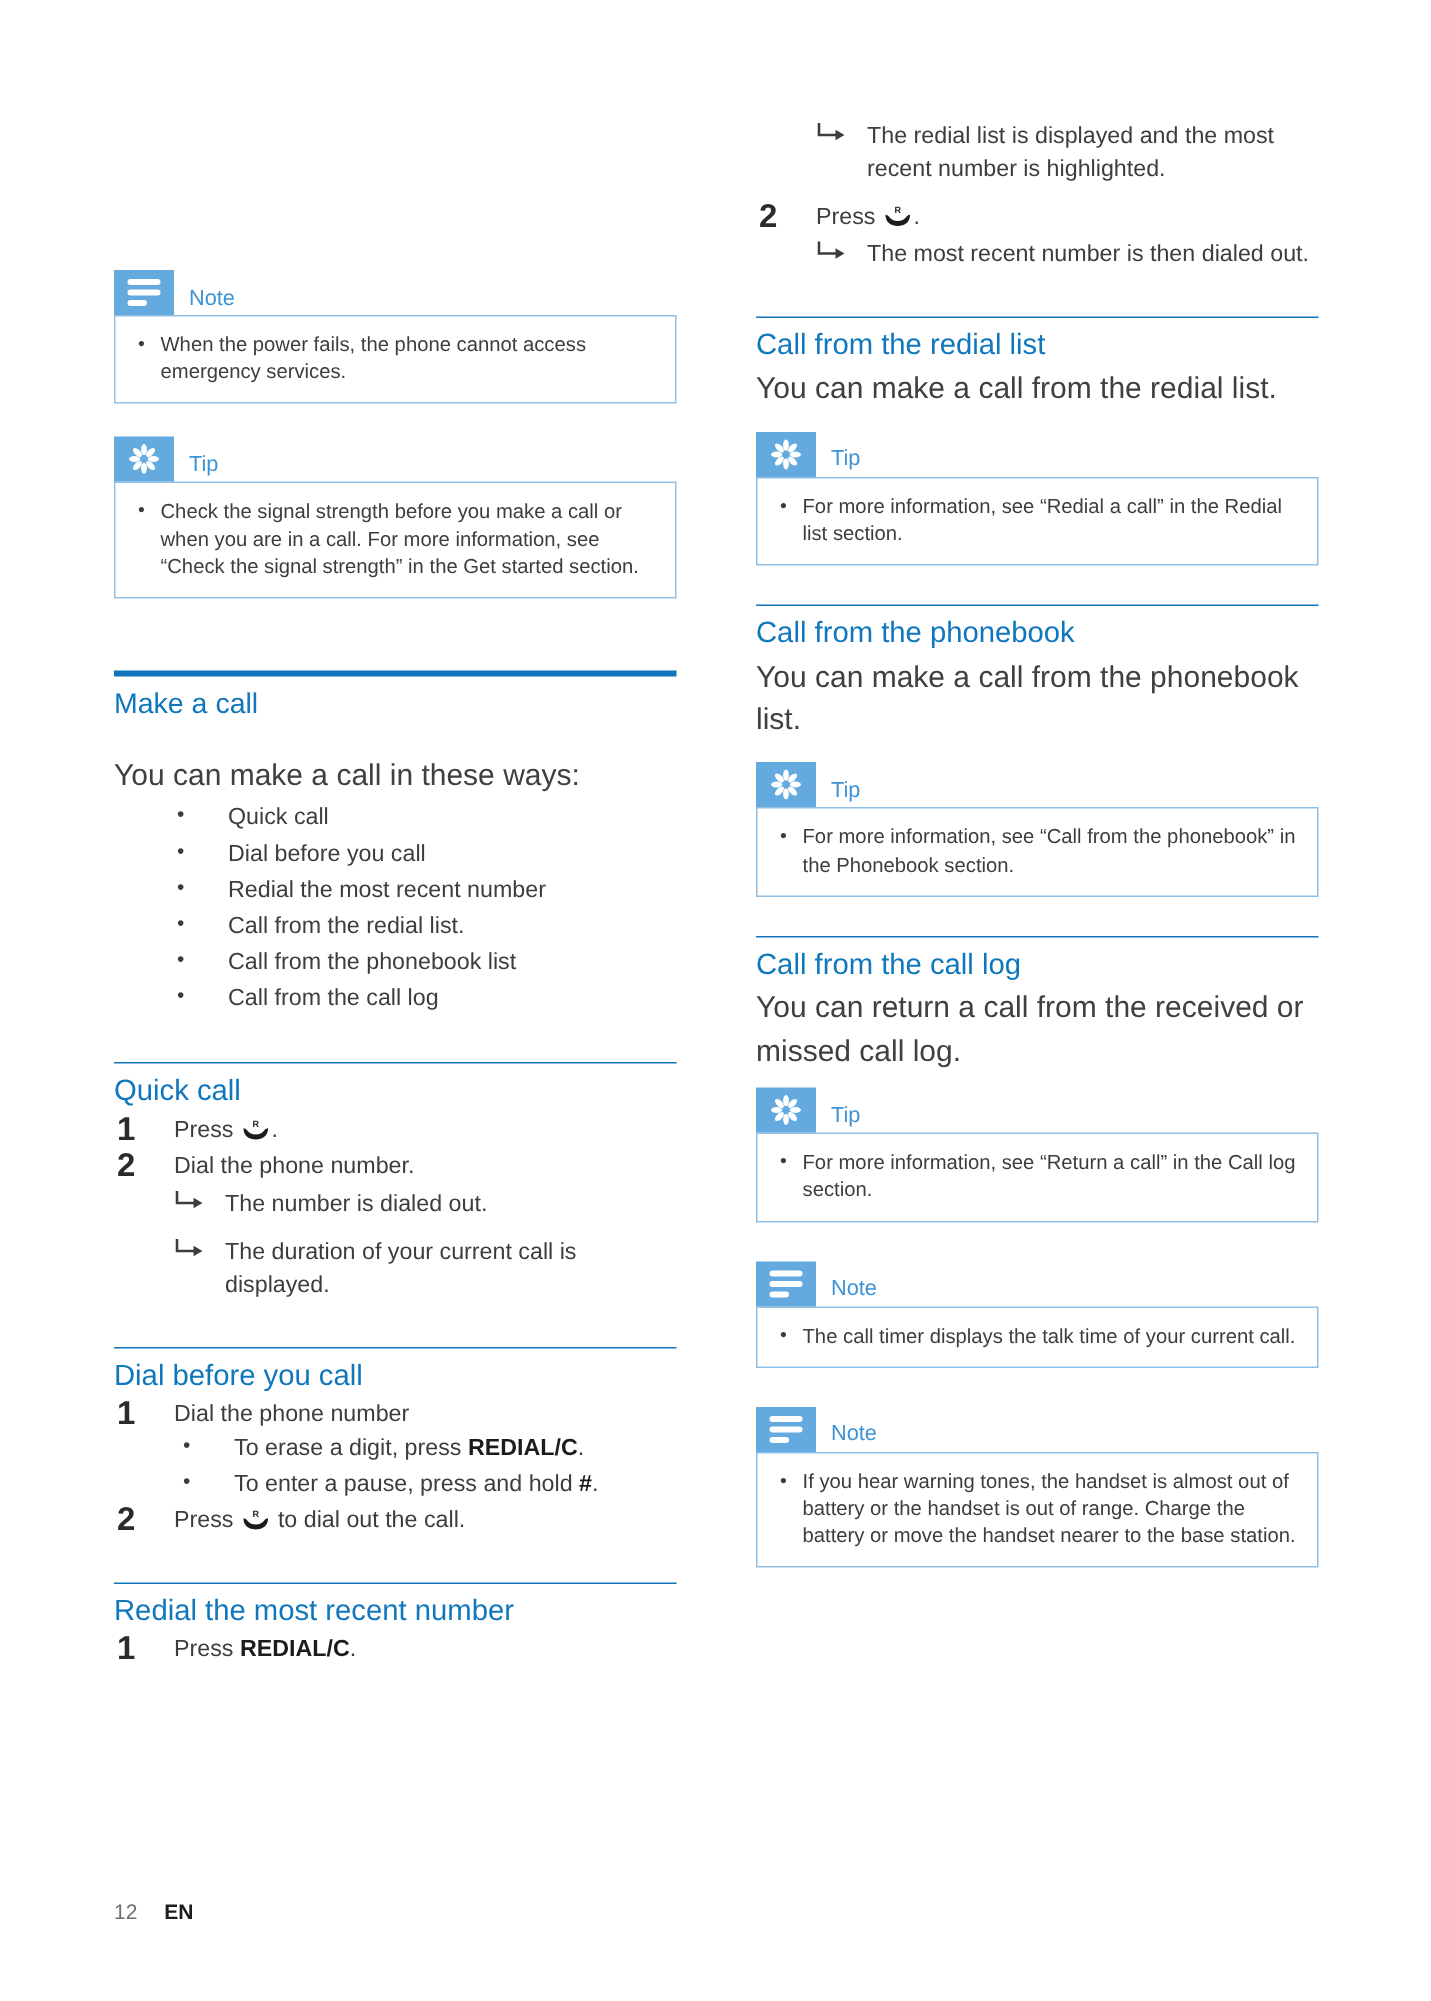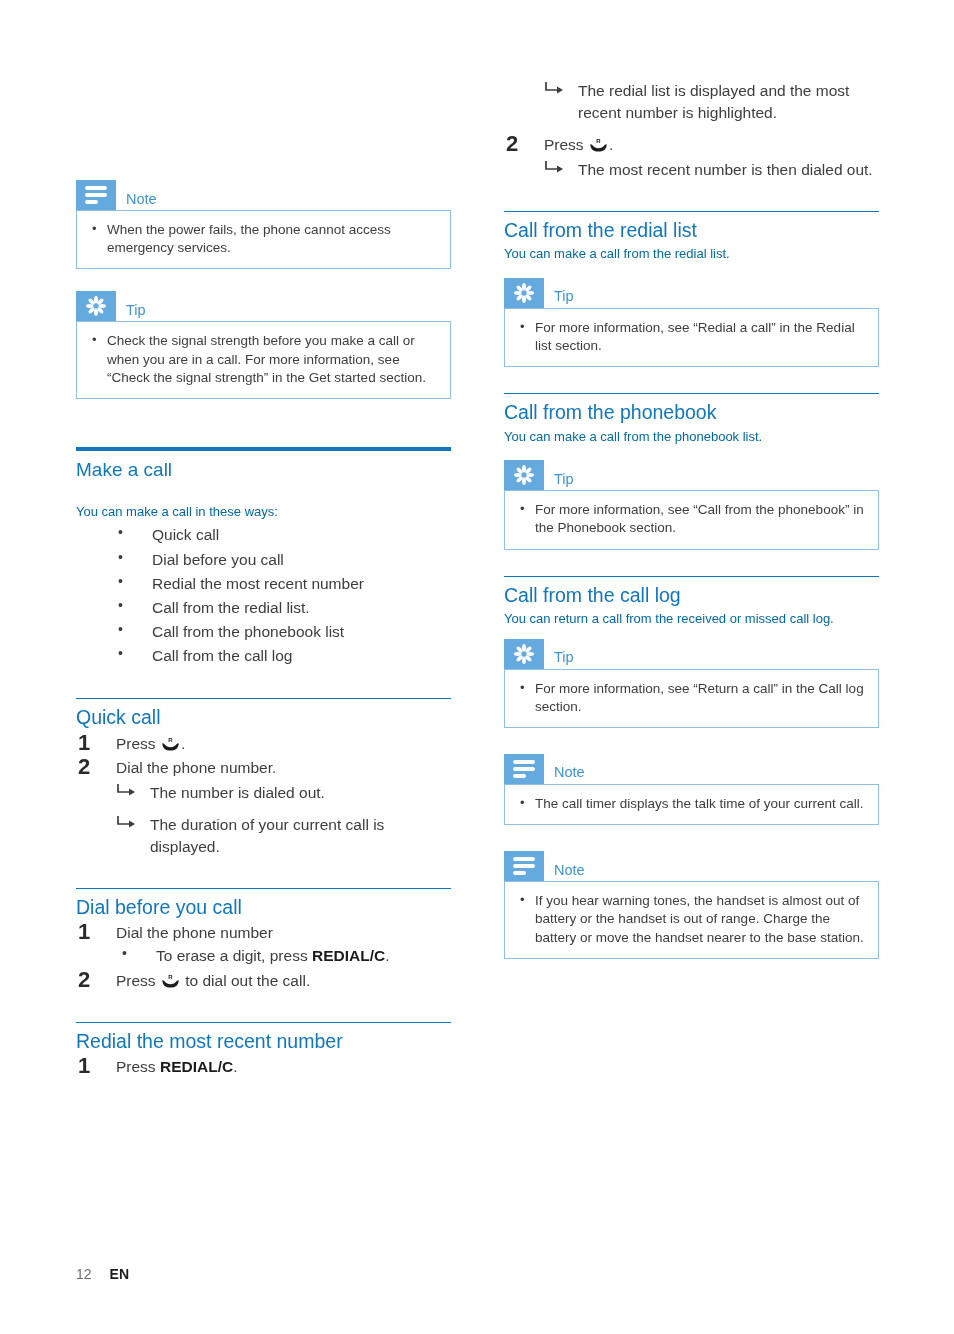--- a/index.html
+++ b/index.html
@@ -119,23 +119,23 @@
   .h3 {
     font-size: 19.5px;
     color: #1077bd;
     font-weight: 400;
     margin: 7px 0 4px 0;
     line-height: 1.15;
   }
 
   
   .para {
-    font-size: 13px;
+    font-size: 20px;
     line-height: 1.42;
-    color: #0369a1;
+    color: #404040;
     margin: 0 0 2px 0;
   }
 
   
   ul.main-bullets { margin: 0; padding: 0; list-style: none; }
   ul.main-bullets li {
     position: relative;
     padding-left: 76px;
     font-size: 15.5px;
     line-height: 1.56;
@@ -320,20 +320,21 @@
     </ol>
 
     <div class="h3-rule" style="margin-top:30px;"></div>
     <div class="h3">Dial before you call</div>
     <ol class="steps">
       <li>
         <span class="stepnum">1</span>
         <span class="steptext">Dial the phone number</span>
         <ul class="sub-bullets">
           <li><span>To erase a digit, press </span><span class="bold">REDIAL/C</span><span>.</span></li>
+          <li><span>To enter a pause, press and hold </span><span class="bold">#</span><span>.</span></li>
         </ul>
       </li>
       <li>
         <span class="stepnum">2</span>
         <span class="steptext"><span>Press</span>
           <span class="handset">
             <svg width="19" height="15" viewBox="0 0 19 15" aria-hidden="true">
               <text x="9.5" y="6" font-size="6" font-weight="bold" text-anchor="middle" fill="#1c1c1c" font-family="Liberation Sans, sans-serif">R</text>
               <path d="M1.3 7.2 C1.3 12.4 5.1 14.6 9.5 14.6 C13.9 14.6 17.7 12.4 17.7 7.2 C16.6 7.2 15.6 7.9 15.0 8.8 C13.9 10.4 12.0 11.3 9.5 11.3 C7.0 11.3 5.1 10.4 4.0 8.8 C3.4 7.9 2.4 7.2 1.3 7.2 Z" fill="#1c1c1c"></path>
             </svg>

